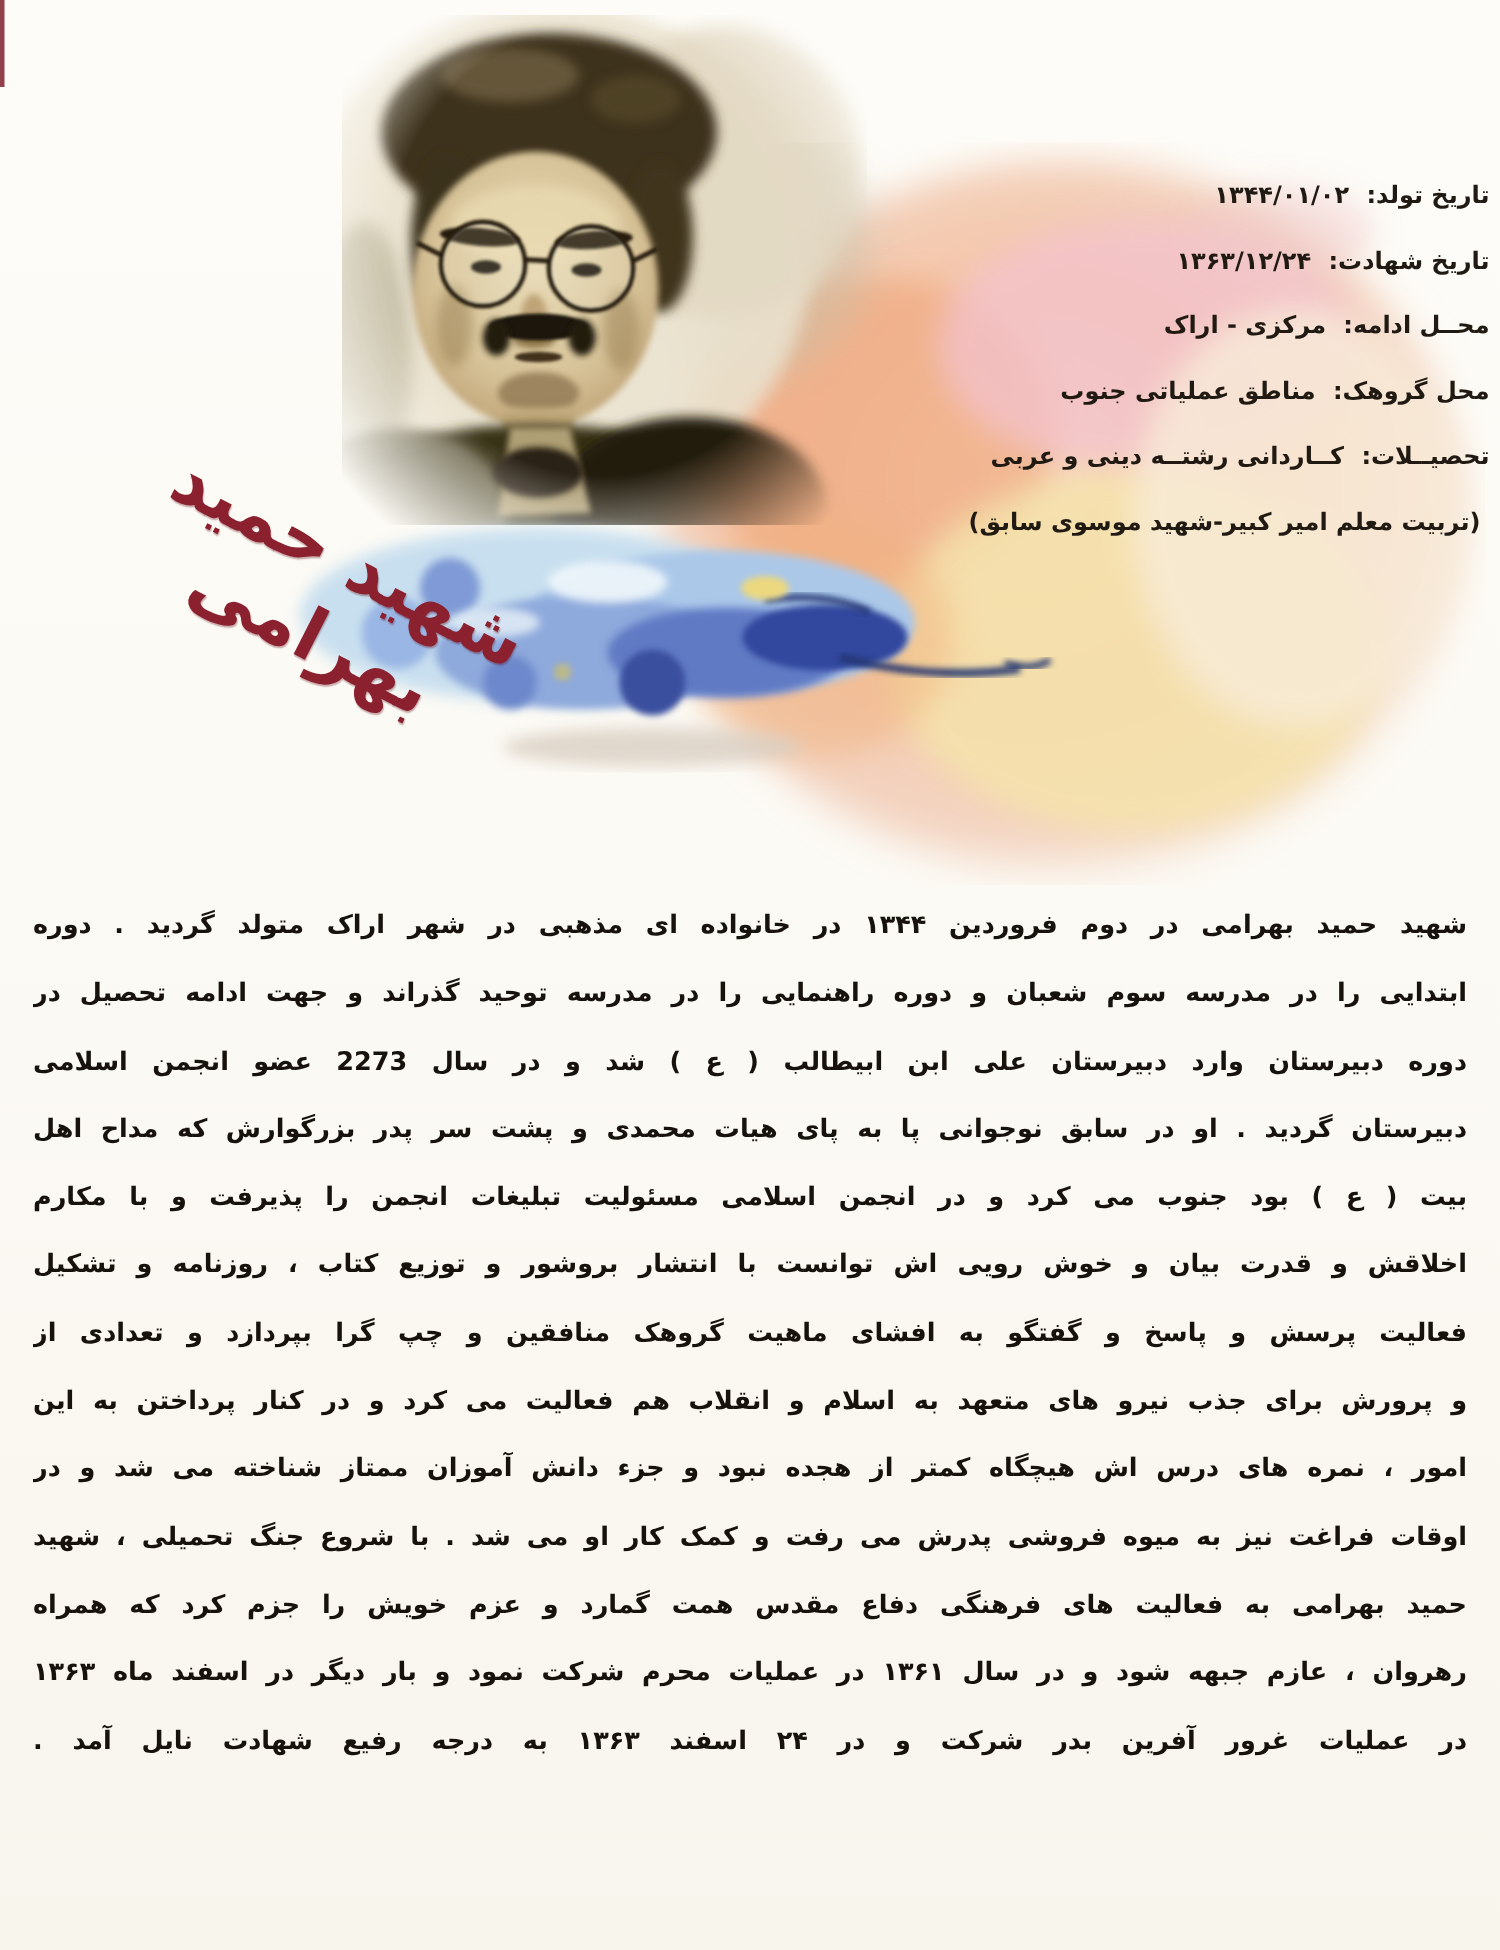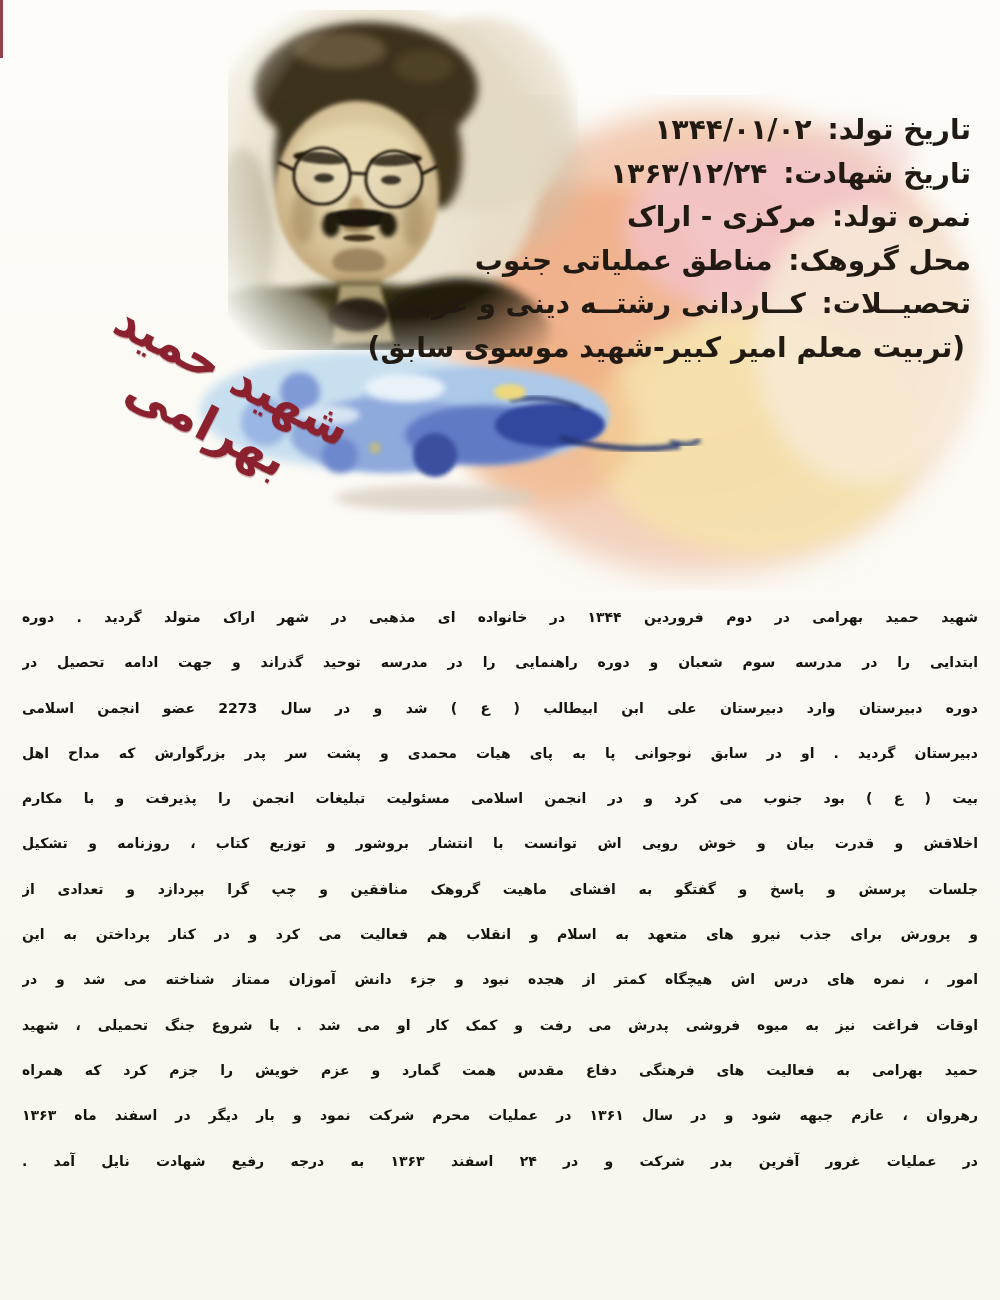--- a/index.html
+++ b/index.html
@@ -18,27 +18,27 @@
   .cloud{position:absolute;left:180px;top:330px;width:560px;height:185px;}
 
   
   .calligraphy{position:absolute;left:30px;top:255px;width:380px;height:240px;pointer-events:none;}
   .calligraphy span{position:absolute;left:0;top:88px;width:100%;text-align:center;display:block;
         direction:rtl;font-size:48px;font-weight:bold;color:#8b202e;
         transform:rotate(27deg);transform-origin:50% 50%;
         text-shadow:1px 1px 1px rgba(96,12,24,.35);letter-spacing:1px;}
 
   
-  .info{position:absolute;right:29px;top:108px;width:480px;direction:rtl;
-        color:#201a12;font-weight:bold;font-size:28px;line-height:43.5px;white-space:nowrap;}
+  .info{position:absolute;right:7px;top:108px;width:480px;direction:rtl;
+        color:#201a12;font-weight:bold;font-size:16px;line-height:43.5px;white-space:nowrap;}
   .info .lbl{margin-left:6px;}
 
   
   .bio{position:absolute;left:22px;right:22px;top:595px;direction:rtl;color:#17120c;
-       font-weight:bold;font-size:14px;line-height:45.3px;}
+       font-weight:bold;font-size:17px;line-height:45.3px;}
   .bio-line{height:45.3px;overflow:hidden;text-align:justify;text-align-last:justify;text-justify:inter-word;}
 </style>
 </head>
 <body>
 
 <div class="page">
 
   <div class="edge-artifact"></div>
 
   <svg class="peach" viewBox="0 0 565 495">
@@ -176,21 +176,21 @@
   <div class="info">
     <div class="info-row">
       <span class="lbl">تاریخ تولد:</span>
       <span class="val">۱۳۴۴/۰۱/۰۲</span>
     </div>
     <div class="info-row">
       <span class="lbl">تاریخ شهادت:</span>
       <span class="val">۱۳۶۳/۱۲/۲۴</span>
     </div>
     <div class="info-row">
-      <span class="lbl">نمره تولد:</span>
+      <span class="lbl">محــل ادامه:</span>
       <span class="val">مرکزی - اراک</span>
     </div>
     <div class="info-row">
       <span class="lbl">محل گروهک:</span>
       <span class="val">مناطق عملیاتی جنوب</span>
     </div>
     <div class="info-row">
       <span class="lbl">تحصیــلات:</span>
       <span class="val">کــاردانی رشتــه دینی و عربی</span>
     </div>
@@ -200,21 +200,21 @@
     </div>
   </div>
 
   <div class="bio">
     <div class="bio-line">شهید حمید بهرامی در دوم فروردین ۱۳۴۴ در خانواده ای مذهبی در شهر اراک متولد گردید . دوره</div>
     <div class="bio-line">ابتدایی را در مدرسه سوم شعبان و دوره راهنمایی را در مدرسه توحید گذراند و جهت ادامه تحصیل در</div>
     <div class="bio-line">دوره دبیرستان وارد دبیرستان علی ابن ابیطالب ( ع ) شد و در سال 2273 عضو انجمن اسلامی</div>
     <div class="bio-line">دبیرستان گردید . او در سابق نوجوانی پا به پای هیات محمدی و پشت سر پدر بزرگوارش که مداح اهل</div>
     <div class="bio-line">بیت ( ع ) بود جنوب می کرد و در انجمن اسلامی مسئولیت تبلیغات انجمن را پذیرفت و با مکارم</div>
     <div class="bio-line">اخلاقش و قدرت بیان و خوش رویی اش توانست با انتشار بروشور و توزیع کتاب ، روزنامه و تشکیل</div>
-    <div class="bio-line">جلسات پرسش و پاسخ و گفتگو به افشای ماهیت گروهک منافقین و چپ گرا بپردازد و تعدادی از</div>
+    <div class="bio-line">فعالیت پرسش و پاسخ و گفتگو به افشای ماهیت گروهک منافقین و چپ گرا بپردازد و تعدادی از</div>
     <div class="bio-line">و پرورش برای جذب نیرو های متعهد به اسلام و انقلاب هم فعالیت می کرد و در کنار پرداختن به این</div>
     <div class="bio-line">امور ، نمره های درس اش هیچگاه کمتر از هجده نبود و جزء دانش آموزان ممتاز شناخته می شد و در</div>
     <div class="bio-line">اوقات فراغت نیز به میوه فروشی پدرش می رفت و کمک کار او می شد . با شروع جنگ تحمیلی ، شهید</div>
     <div class="bio-line">حمید بهرامی به فعالیت های فرهنگی دفاع مقدس همت گمارد و عزم خویش را جزم کرد که همراه</div>
     <div class="bio-line">رهروان ، عازم جبهه شود و در سال ۱۳۶۱ در عملیات محرم شرکت نمود و بار دیگر در اسفند ماه ۱۳۶۳</div>
     <div class="bio-line">در عملیات غرور آفرین بدر شرکت و در ۲۴ اسفند ۱۳۶۳ به درجه رفیع شهادت نایل آمد .</div>
   </div>
 
 </div>
 

